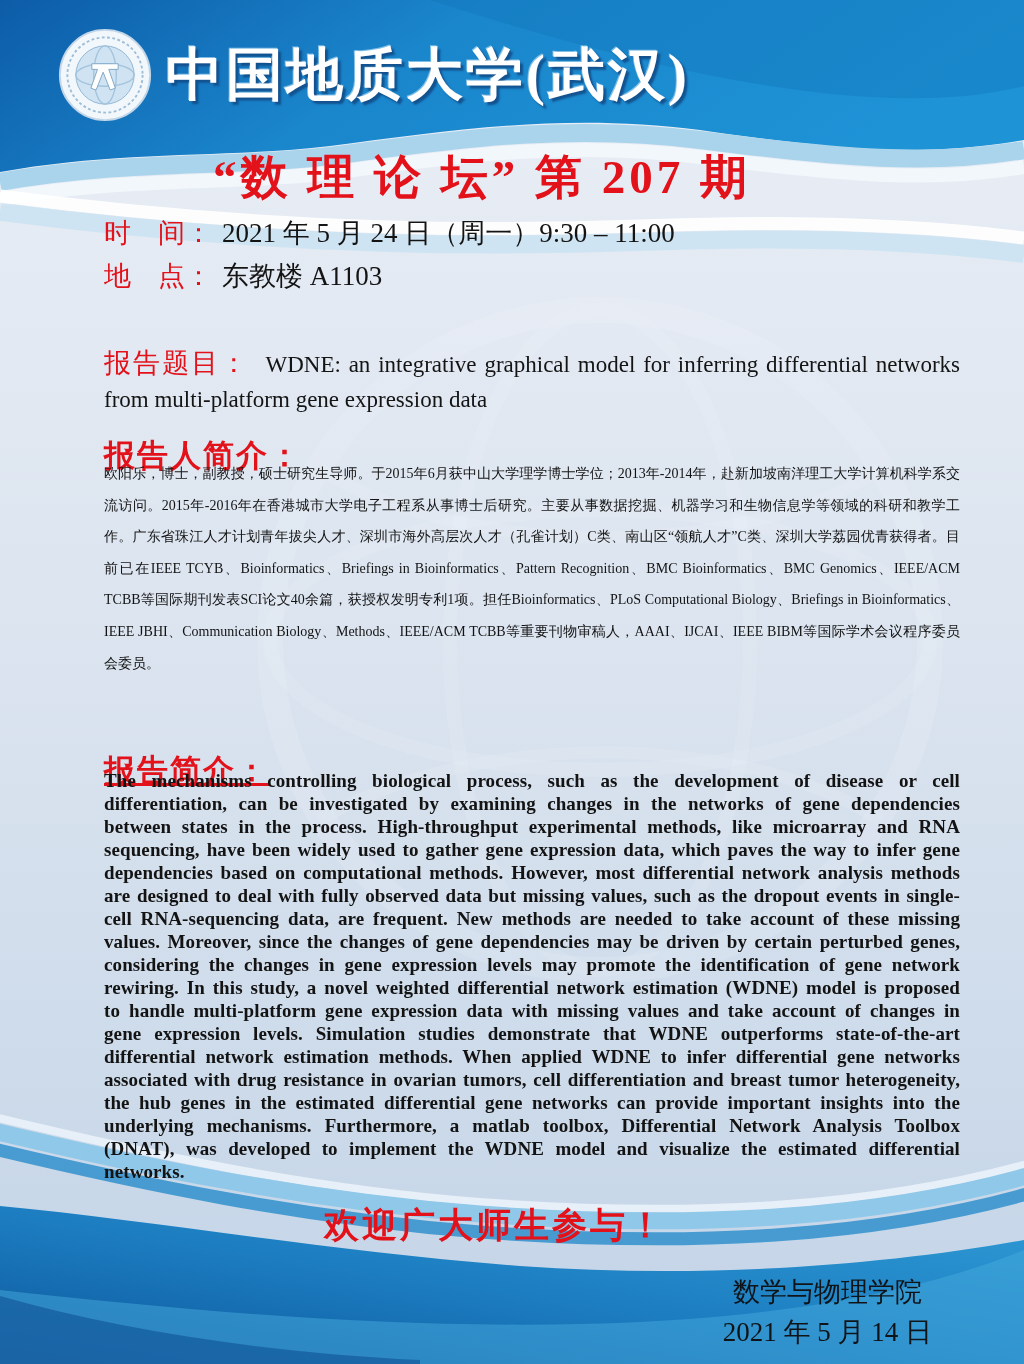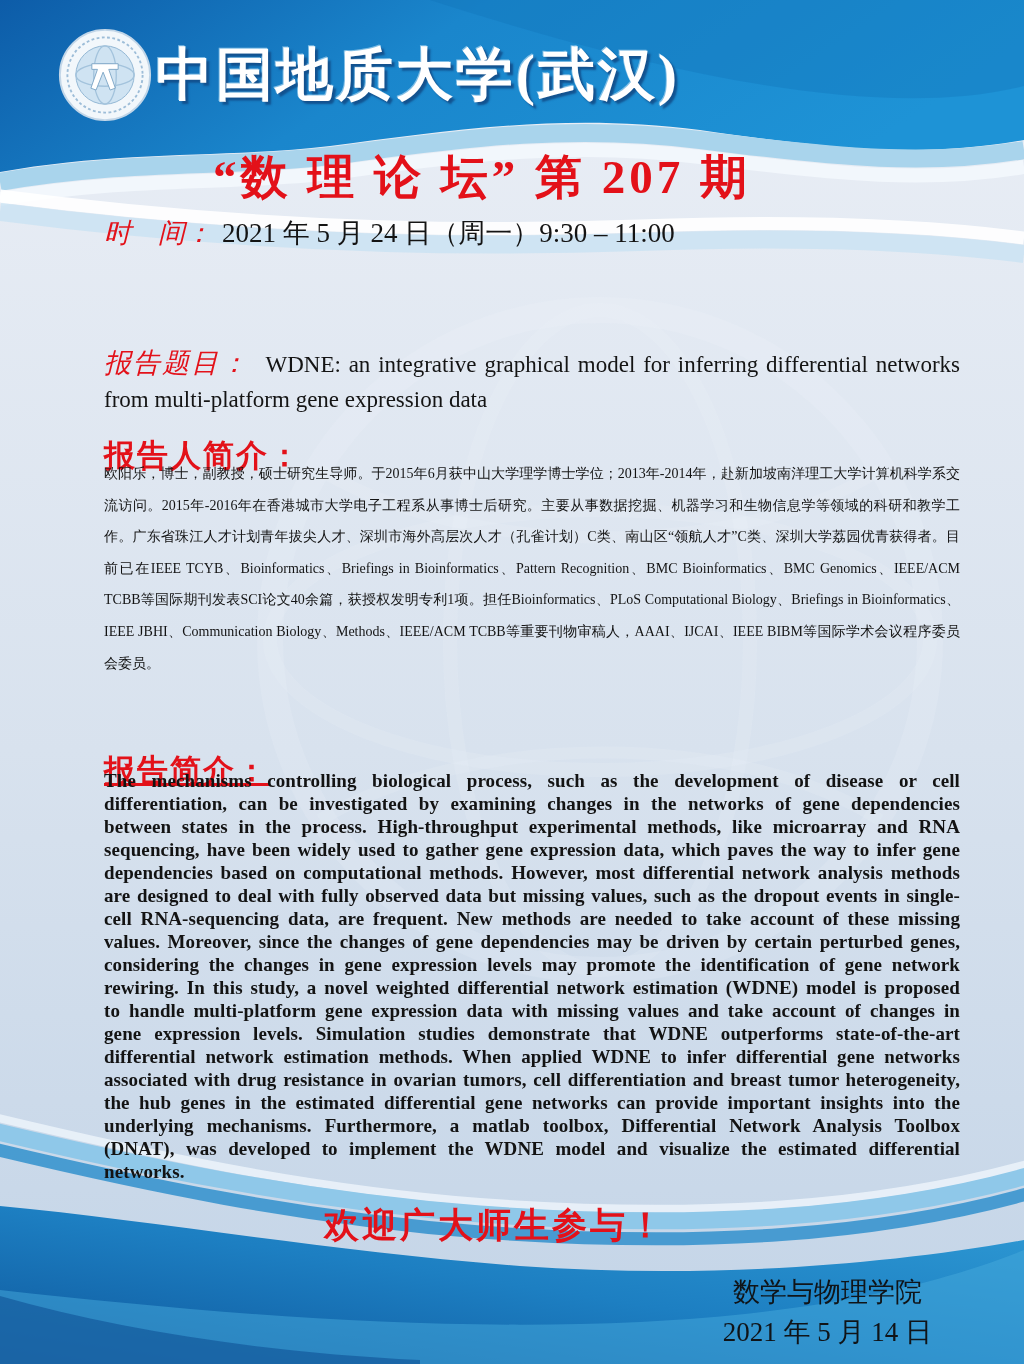--- a/index.html
+++ b/index.html
@@ -8,21 +8,21 @@
     width:1024px;height:1364px;
     overflow:hidden;
     background:#dbe3ef;
     font-family:"Liberation Serif","DejaVu Serif",serif;
   }
   .bg{position:absolute;inset:0;width:100%;height:100%;display:block;}
 
   
   .logo-row{
     position:absolute;top:28px;left:58px;
-    display:flex;align-items:center;gap:4px;z-index:3;
+    display:flex;align-items:center;gap:14px;z-index:3;
   }
   .seal{width:94px;height:94px;flex:0 0 auto;}
   .uni-name{
     color:#ffffff;
     font-size:57px;
     font-weight:900;
     letter-spacing:3px;
     text-shadow:3px 3px 2px rgba(16,74,134,.85),-1px -1px 0 rgba(140,196,232,.9),1px 1px 0 #2a7ab8;
     white-space:nowrap;
   }
@@ -34,21 +34,21 @@
     font-weight:bold;
     letter-spacing:4px;
     z-index:3;
     white-space:nowrap;
   }
 
   
   .content{position:absolute;left:104px;width:856px;z-index:3;}
   .info{top:212px;}
   .info-row{font-size:27px;line-height:43px;color:#141414;white-space:nowrap;}
-  .label{color:#e31119;font-style:italic;}
+  .label{color:#e31119;}
   .info-row .value{margin-left:10px;}
 
   .topic{top:346px;}
   .topic p{
     margin:0;font-size:23px;line-height:35px;color:#141414;
     text-align:justify;
   }
   .topic .label{font-size:27px;margin-right:16px;}
 
   .sec-heading{
@@ -148,20 +148,23 @@
     </svg>
     <span class="uni-name">中国地质大学(武汉)</span>
   </div>
 
   <div class="forum-title">“数 理 论 坛” 第 207 期</div>
 
   <div class="content info" style="top:212px;">
     <div class="info-row">
       <span class="label">时　间：</span><span class="value">2021 年 5 月 24 日（周一）9:30 – 11:00</span>
     </div>
+    <div class="info-row">
+      <span class="label">地　点：</span><span class="value">东教楼 A1103</span>
+    </div>
   </div>
 
   <div class="content topic" style="top:346px;">
     <p>
       <span class="label">报告题目：</span><span>WDNE: an integrative graphical model for inferring differential networks from multi-platform gene expression data</span>
     </p>
   </div>
 
   <h2 class="sec-heading sec1">报告人简介：</h2>
   <div class="content bio" style="top:458px;">

